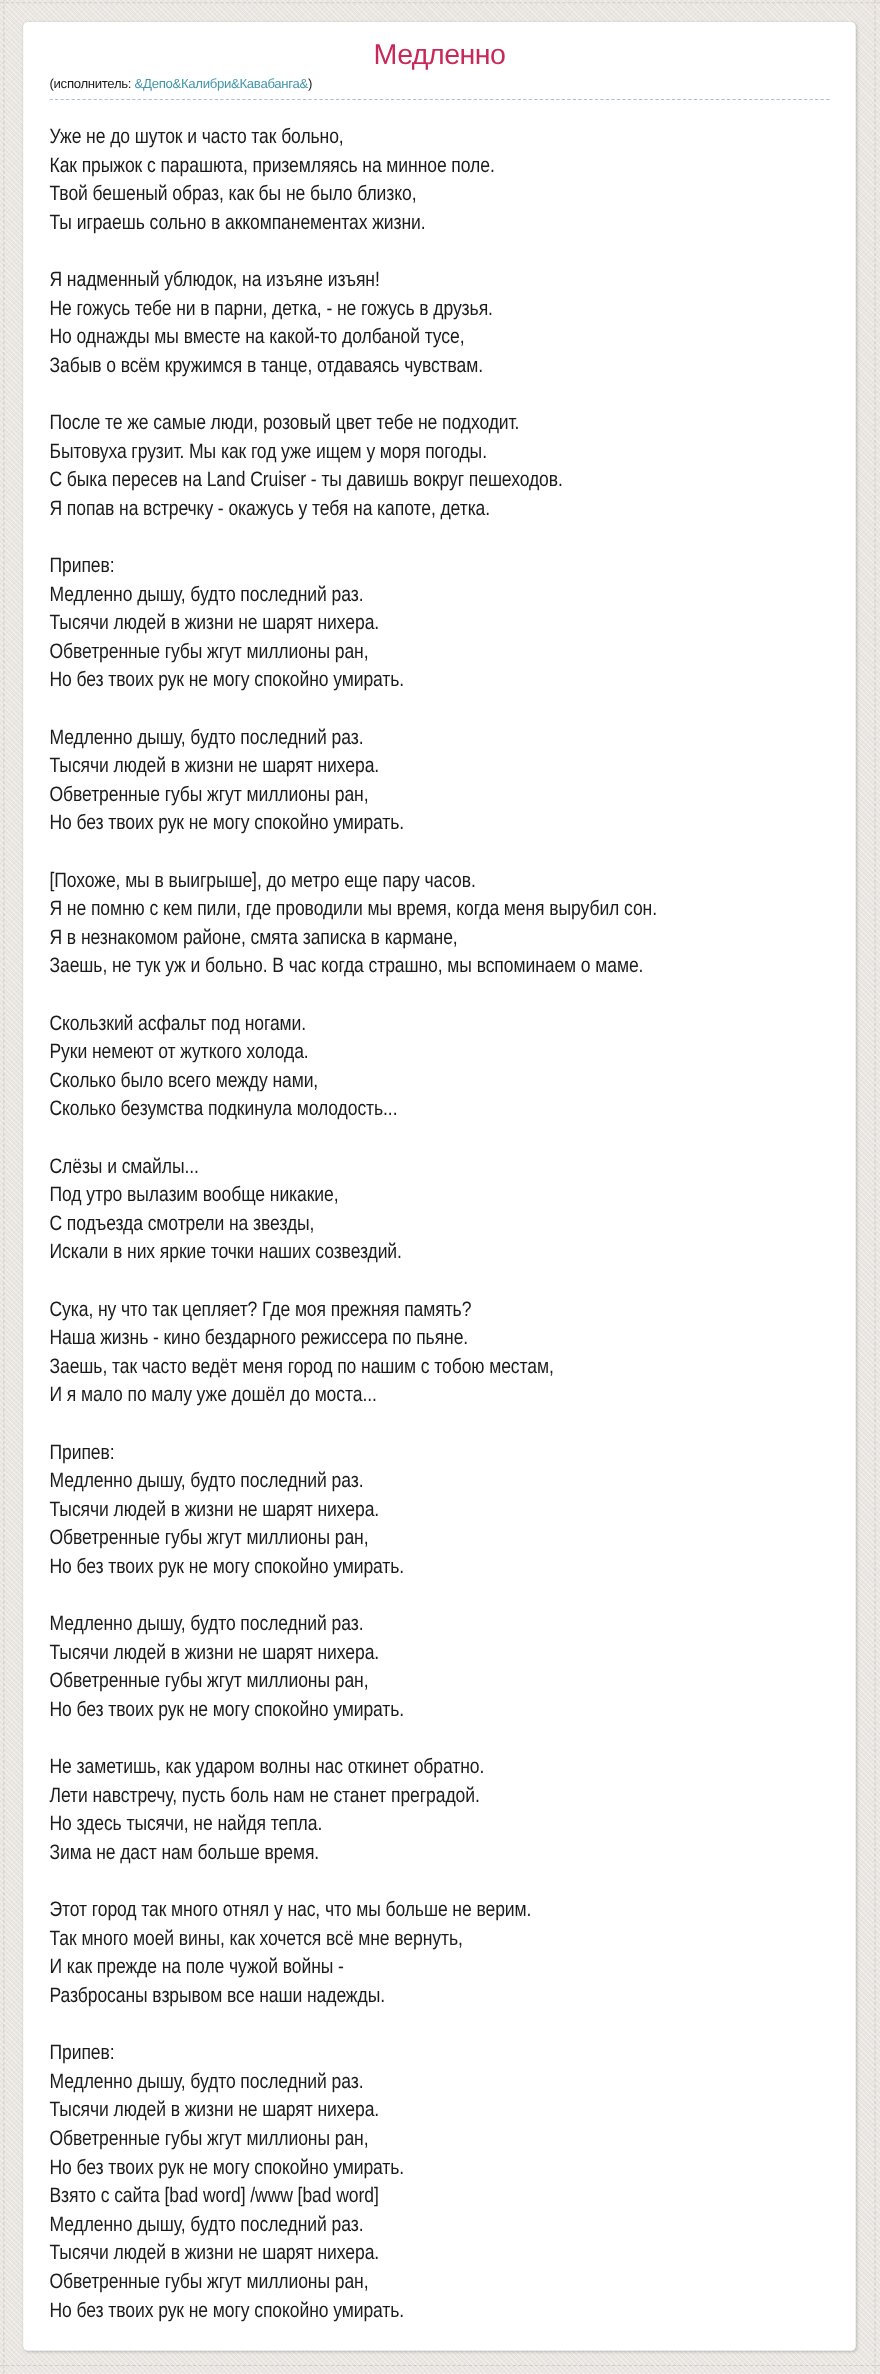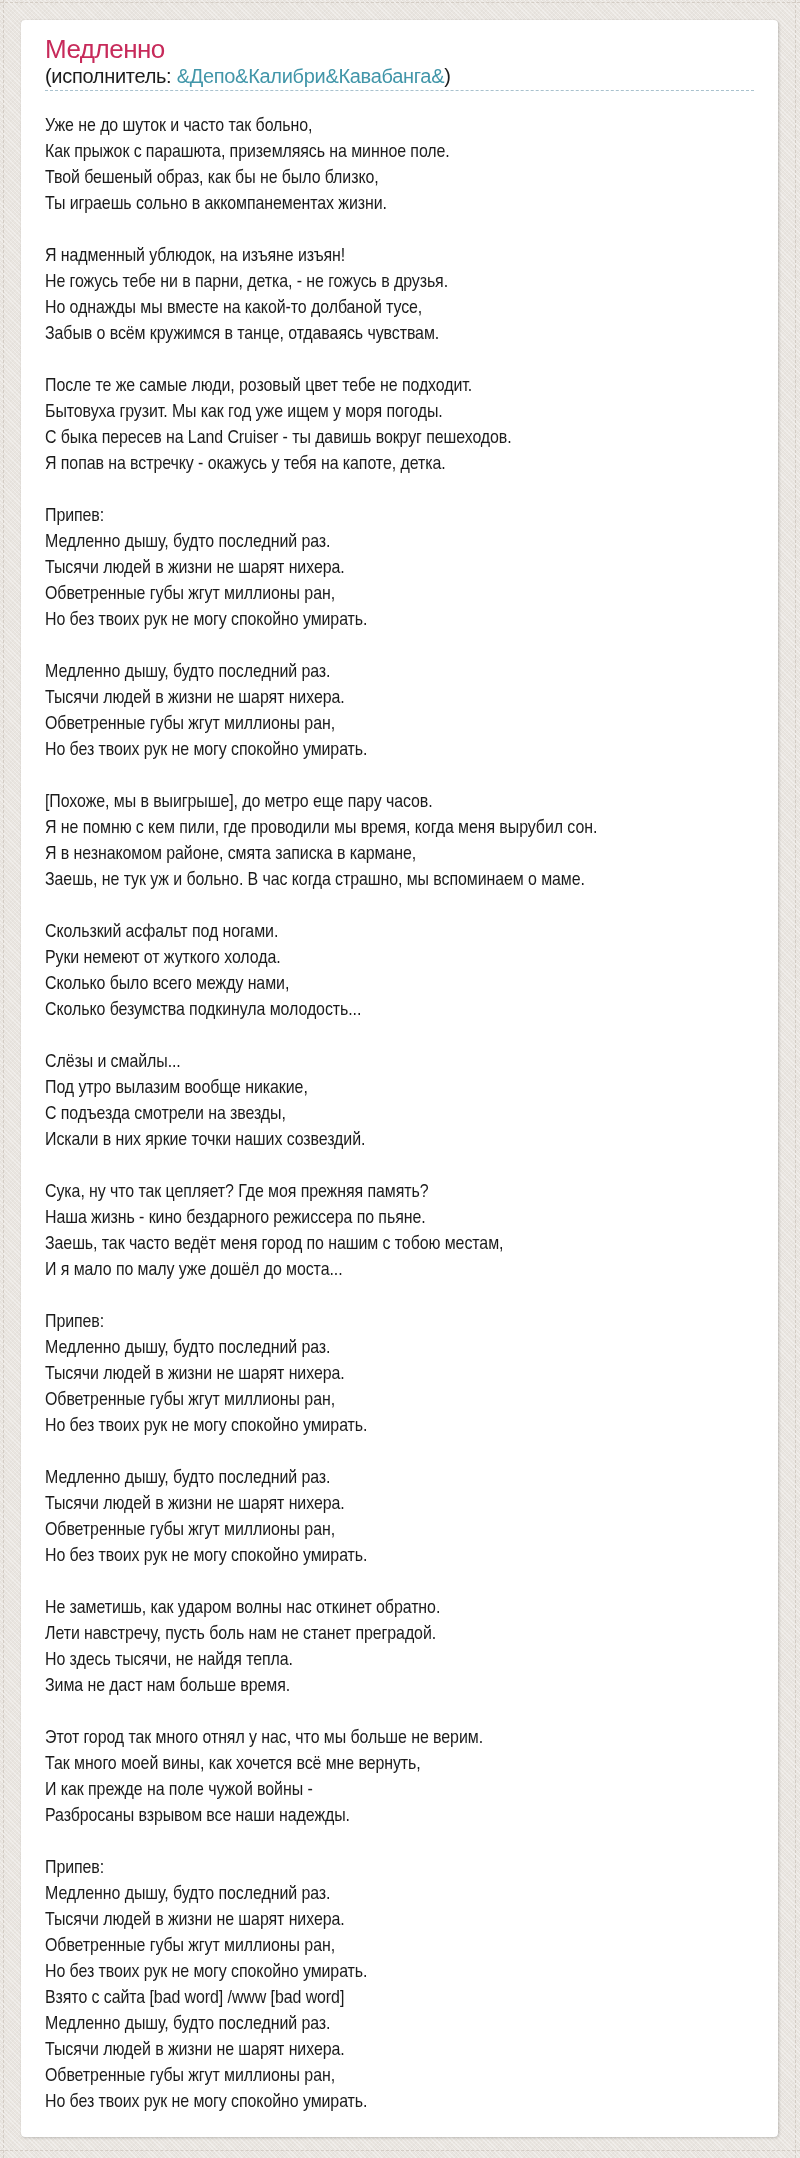--- a/index.html
+++ b/index.html
@@ -21,21 +21,21 @@
     position:absolute;left:21px;top:20px;width:757px;height:2117px;
     background:#ffffff;border-radius:4px;
     box-shadow:1px 1px 3px rgba(0,0,0,.18), 0 0 1px rgba(0,0,0,.12);
     box-sizing:border-box;padding:14px 24px 0 24px;overflow:hidden;z-index:1;
   }
   h1.song-title{
     margin:0;padding:0;font-size:26px;line-height:30px;font-weight:400;
     color:#c72a5a;letter-spacing:-0.5px;
   }
   .subtitle{
-    margin-top:2px;font-size:20px;line-height:20px;color:#1b1b1b;
+    margin-top:2px;font-size:12px;line-height:20px;color:#1b1b1b;
     letter-spacing:-0.3px;white-space:nowrap;
   }
   .subtitle .artist{color:#4296a9;text-decoration:none;cursor:pointer;}
   .divider{border-bottom:1px dashed #a9c2ce;margin:4px 0 0 0;}
 
   .lyrics{
     padding-top:21px;padding-bottom:30px;
     font-size:19px;line-height:26px;color:#1b1b1b;
     width:866px;transform:scaleX(0.84);transform-origin:0 0;
     letter-spacing:-0.1px;
@@ -47,21 +47,21 @@
 </head>
 <body style="background-color: rgb(233, 229, 224);">
 
 <div class="stitch stitch-top" style="border-top-color: rgb(211, 204, 196);"></div>
 <div class="stitch stitch-bottom" style="border-top-color: rgb(211, 204, 196);"></div>
 <div class="stitch stitch-left" style="border-left-color: rgb(211, 204, 196);"></div>
 <div class="stitch stitch-right" style="border-left-color: rgb(211, 204, 196);"></div>
 
 <div class="card" style="background: rgb(255, 255, 255);">
   <div>
-    <h1 class="song-title" style="color: rgb(199, 42, 90);">Медленно</h1>
+    <h1 class="song-title" style="color: rgb(199, 42, 90); text-align: center;">Медленно</h1>
     <div class="subtitle"><span>(исполнитель: </span><a class="artist" href="#" style="color: rgb(66, 150, 169);">&amp;Депо&amp;Калибри&amp;Кавабанга&amp;</a><span>)</span></div>
   </div>
   <div class="divider" style="border-bottom-color: rgb(169, 194, 206);"></div>
   <div class="lyrics" id="lyrics">
       <div class="stanza">
         <div class="line">Уже не до шуток и часто так больно,</div>
         <div class="line">Как прыжок с парашюта, приземляясь на минное поле.</div>
         <div class="line">Твой бешеный образ, как бы не было близко,</div>
         <div class="line">Ты играешь сольно в аккомпанементах жизни.</div>
       </div>

